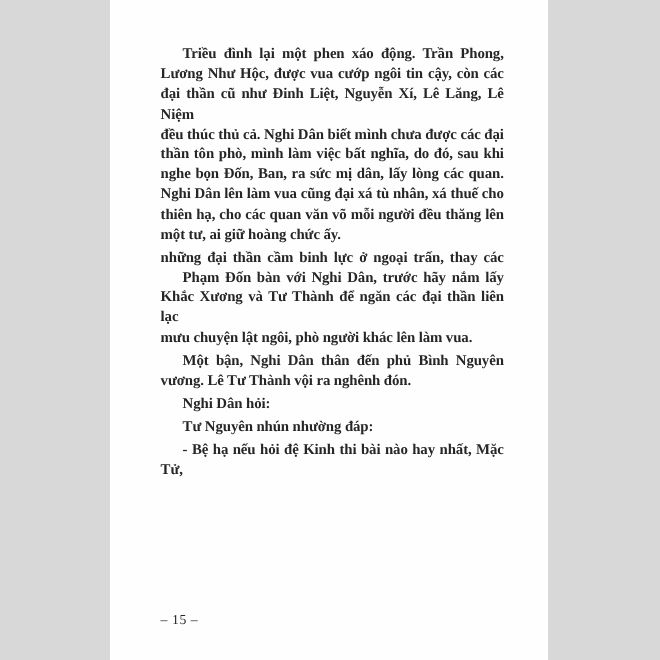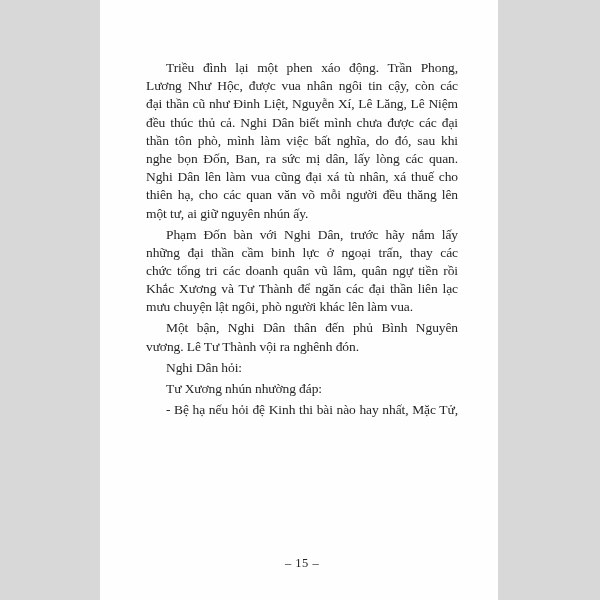--- a/index.html
+++ b/index.html
@@ -29,82 +29,81 @@
     position: absolute;
     left: 100px;
     top: 0;
     width: 398px;
     height: 600px;
     background: var(--page-color, #fefefe);
   }
   .text-block {
     position: absolute;
     left: 46px;              
-    top: 59px;
+    top: 40px;
     width: 312px;
     color: var(--text-color, #262626);
     font-size: 13.5px;
     line-height: 18.2px;
     letter-spacing: -0.1px;
+    font-weight: bold;
   }
   .para { margin: 0 0 2.8px 0; }
   .line {
     text-align: justify;
     text-align-last: left;
     white-space: normal;
   }
   .line.j { text-align-last: justify; }
   .line.indent { text-indent: 20px; }
   .page-number {
     position: absolute;
     left: 46px;              
     top: 556px;
     width: 312px;
-    text-align: center;
     font-size: 12.5px;
     color: var(--text-color, #262626);
     letter-spacing: 0.5px;
   }
 </style>
 </head>
 <body>
 
 <div class="stage">
   <div class="bg-strip left"></div>
   <div class="bg-strip right"></div>
 
   <div class="book-page">
     <div class="text-block" id="text-block">
         <div class="para">
           <div class="line indent j">Triều đình lại một phen xáo động. Trần Phong,</div>
-          <div class="line j">Lương Như Hộc, được vua nhân ngôi tin cậy, còn các</div>
+          <div class="line j">Lương Như Hộc, được vua cướp ngôi tin cậy, còn các</div>
           <div class="line j">đại thần cũ như Đinh Liệt, Nguyễn Xí, Lê Lăng, Lê Niệm</div>
           <div class="line j">đều thúc thủ cả. Nghi Dân biết mình chưa được các đại</div>
           <div class="line j">thần tôn phò, mình làm việc bất nghĩa, do đó, sau khi</div>
           <div class="line j">nghe bọn Đốn, Ban, ra sức mị dân, lấy lòng các quan.</div>
           <div class="line j">Nghi Dân lên làm vua cũng đại xá tù nhân, xá thuế cho</div>
           <div class="line j">thiên hạ, cho các quan văn võ mỗi người đều thăng lên</div>
-          <div class="line">một tư, ai giữ nguyên nhún ấy.</div>
+          <div class="line">một tư, ai giữ hoàng chức ấy.</div>
         </div>
         <div class="para">
+          <div class="line j">những đại thần cầm binh lực ở ngoại trấn, thay các</div>
           <div class="line indent j">Phạm Đốn bàn với Nghi Dân, trước hãy nắm lấy</div>
-          <div class="line j">những đại thần cầm binh lực ở ngoại trấn, thay các</div>
-          <div class="line j">chức tổng tri các doanh quân vũ lâm, quân ngự tiền rồi</div>
           <div class="line j">Khắc Xương và Tư Thành để ngăn các đại thần liên lạc</div>
           <div class="line">mưu chuyện lật ngôi, phò người khác lên làm vua.</div>
         </div>
         <div class="para">
           <div class="line indent j">Một bận, Nghi Dân thân đến phủ Bình Nguyên</div>
           <div class="line">vương. Lê Tư Thành vội ra nghênh đón.</div>
         </div>
         <div class="para">
           <div class="line indent">Nghi Dân hỏi:</div>
         </div>
         <div class="para">
-          <div class="line indent">Tư Xương nhún nhường đáp:</div>
+          <div class="line indent">Tư Nguyên nhún nhường đáp:</div>
         </div>
         <div class="para">
           <div class="line indent j">- Bệ hạ nếu hỏi đệ Kinh thi bài nào hay nhất, Mặc Tử,</div>
         </div>
       </div>
     <div class="page-number">– 15 –</div>
   </div>
 </div>
 
 </body></html>

